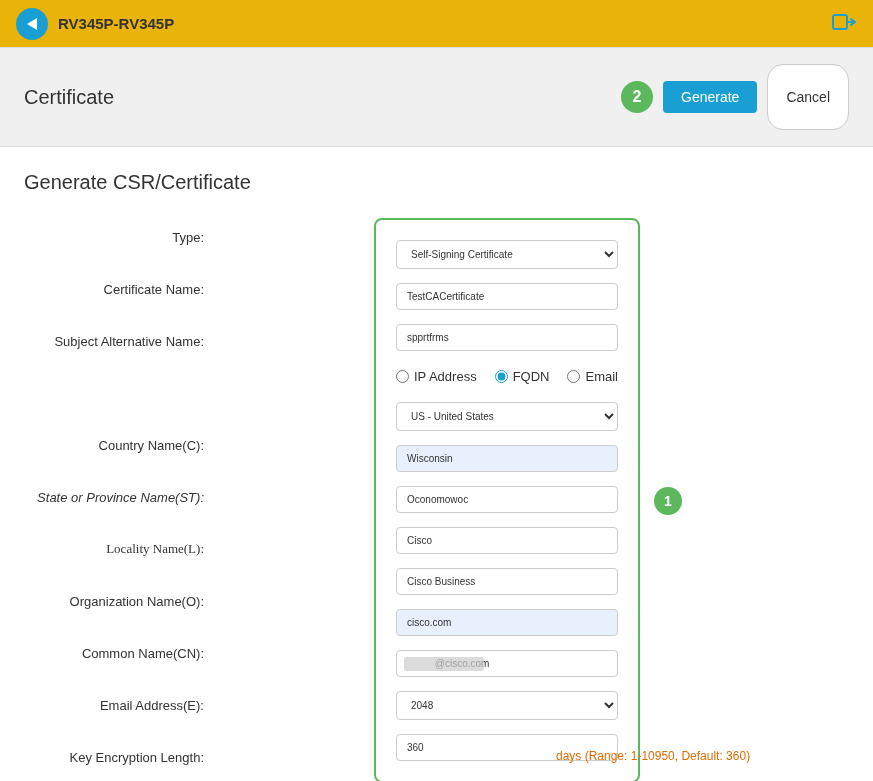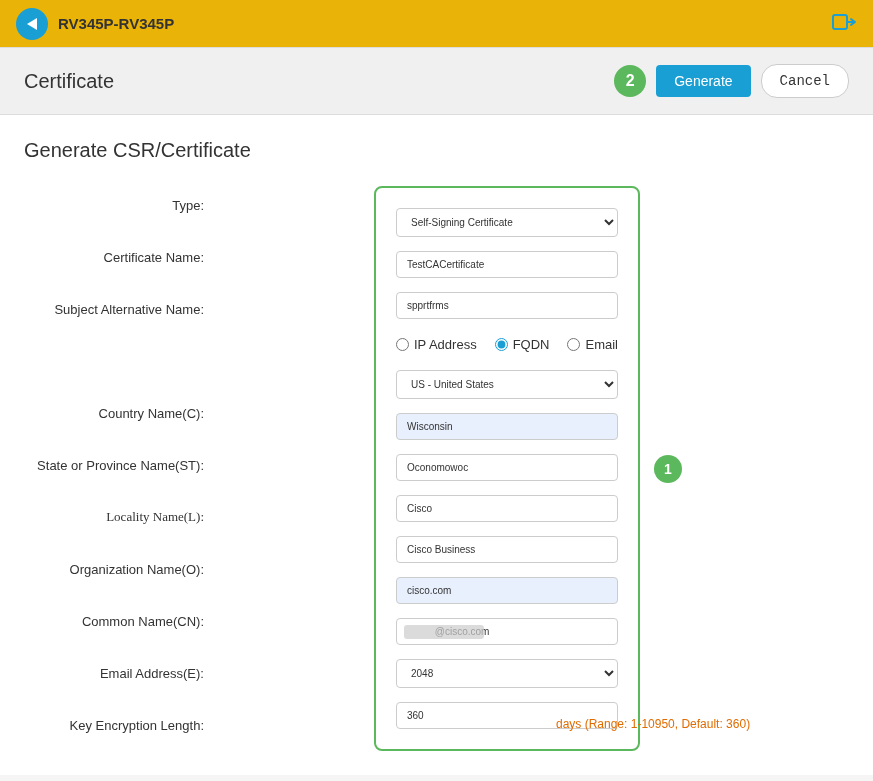--- a/index.html
+++ b/index.html
@@ -80,25 +80,24 @@
       border: none;
       padding: 8px 18px;
       border-radius: 4px;
       cursor: pointer;
       font-size: 14px;
     }
     .btn-cancel {
       background: white;
       color: #333;
       border: 1px solid #ccc;
-      padding: 8px 18px;
+      padding: 24px 18px;
       border-radius: 16px;
       cursor: pointer;
       font-size: 14px;
-      font-family: Liberation Mono, monospace;
     }
 
     
     .main-content {
       padding: 24px 24px;
       background: #fff;
     }
     .section-title {
       font-size: 20px;
       font-weight: 400;
@@ -324,21 +323,21 @@
         <div style="height: 38px; display: flex; align-items: center; justify-content: flex-end; margin-bottom: 14px;">
           <span style="font-size:13px; color:#333;">Subject Alternative Name:</span>
         </div>
         <div style="height: 38px; display: flex; align-items: center; justify-content: flex-end; margin-bottom: 14px;">
           
         </div>
         <div style="height: 38px; display: flex; align-items: center; justify-content: flex-end; margin-bottom: 14px;">
           <span style="font-size:13px; color:#333;">Country Name(C):</span>
         </div>
         <div style="height: 38px; display: flex; align-items: center; justify-content: flex-end; margin-bottom: 14px;">
-          <span style="font-size:13px; color:#333;">State or Province Name(ST):</span>
+          <span style="font-size:13px; color:#333;font-style:italic;">State or Province Name(ST):</span>
         </div>
         <div style="height: 38px; display: flex; align-items: center; justify-content: flex-end; margin-bottom: 14px; font-family: Liberation Serif, serif;">
           <span style="font-size:13px; color:#333;">Locality Name(L):</span>
         </div>
         <div style="height: 38px; display: flex; align-items: center; justify-content: flex-end; margin-bottom: 14px;">
           <span style="font-size:13px; color:#333;">Organization Name(O):</span>
         </div>
         <div style="height: 38px; display: flex; align-items: center; justify-content: flex-end; margin-bottom: 14px;">
           <span style="font-size:13px; color:#333;margin-left:10px;">Common Name(CN):</span>
         </div>

